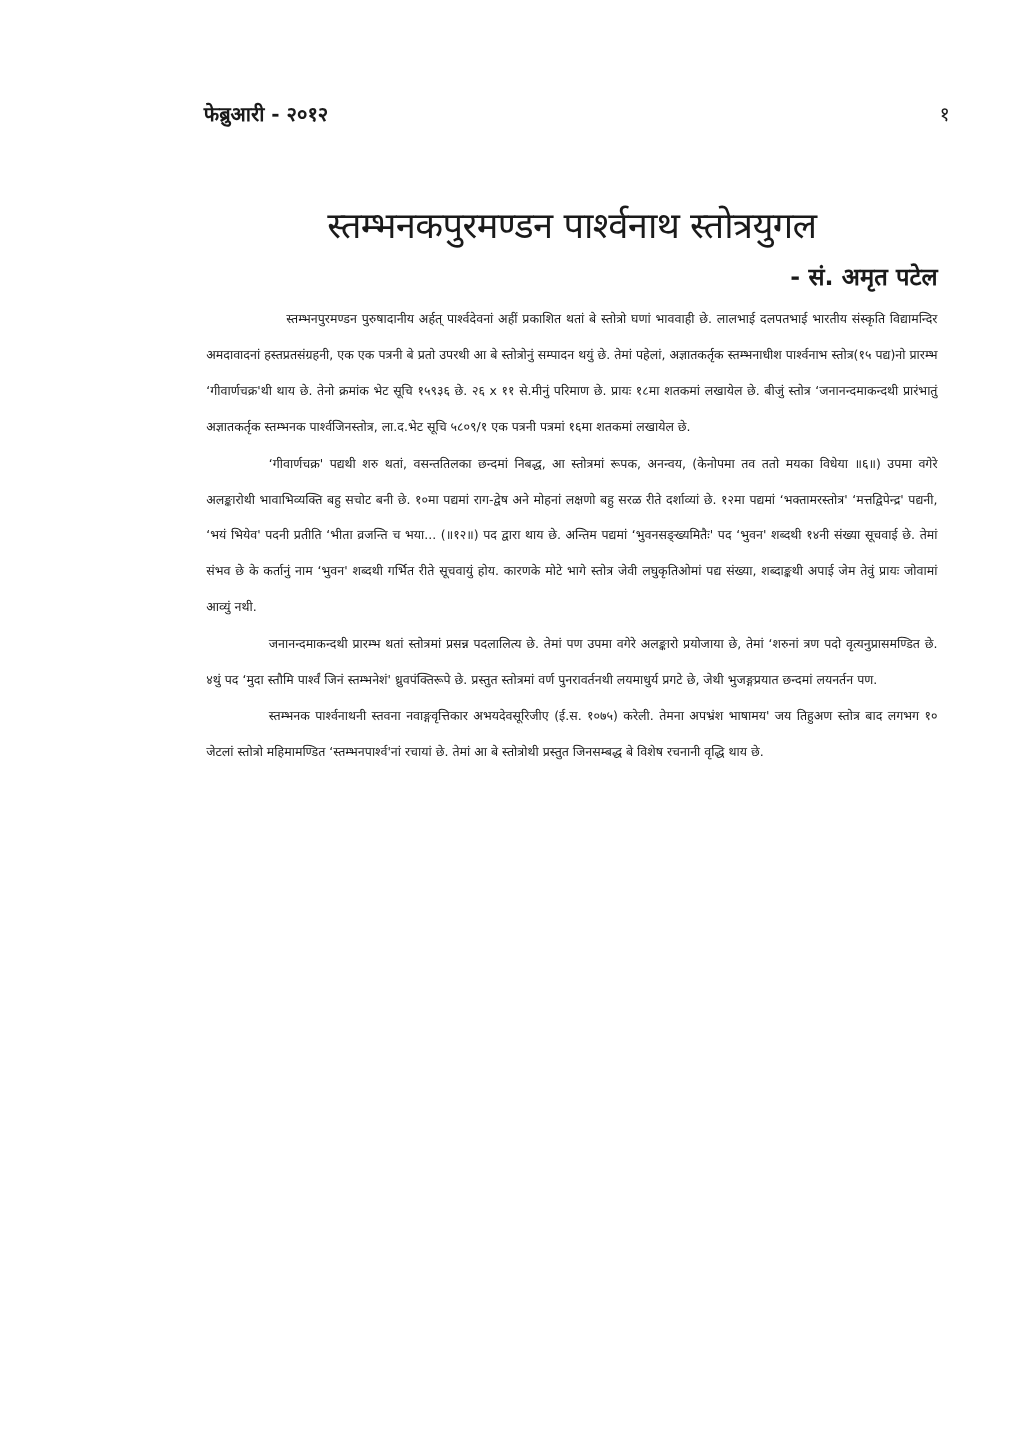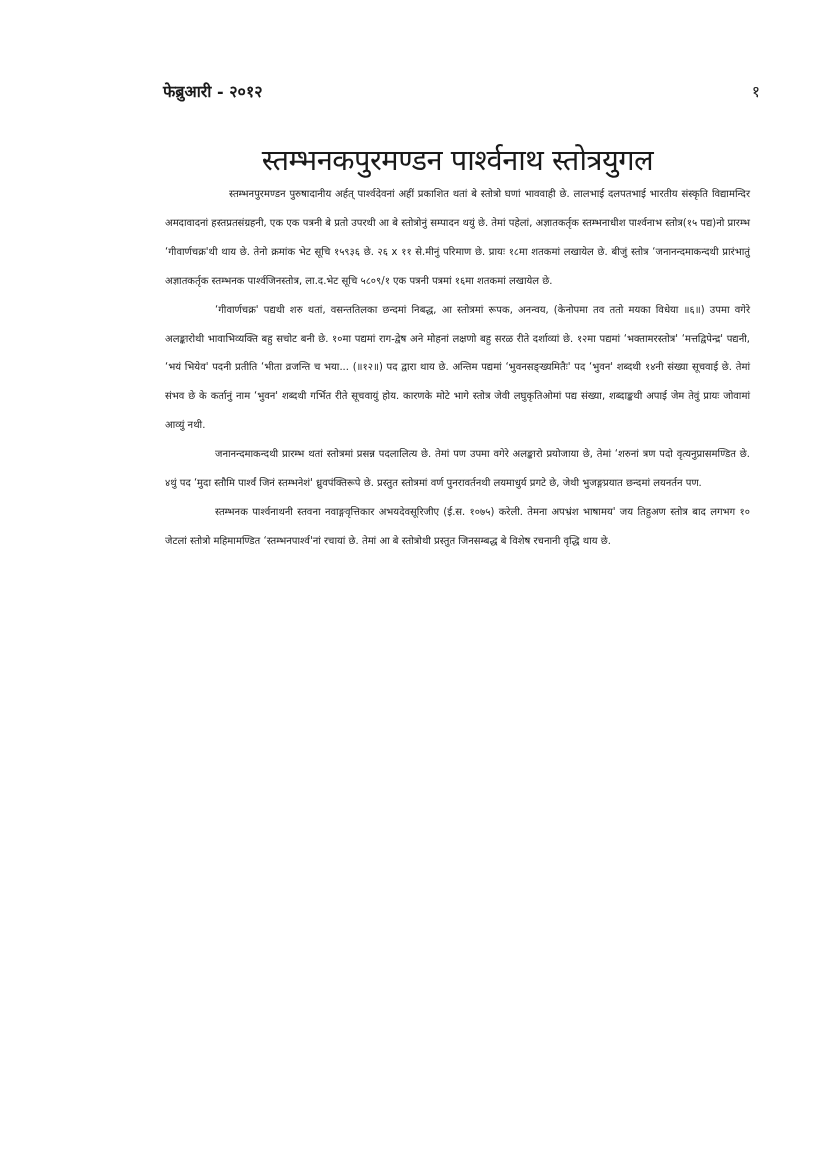--- a/index.html
+++ b/index.html
@@ -32,21 +32,21 @@
       gap: 20px;
     }
     .running-header .page-no {
       margin-right: -10px;
       font-weight: normal;
     }
     .title {
       text-align: center;
       font-size: 29px;
       font-weight: normal;
-      margin: 36px 0 0 0;
+      margin: 56px 0 0 0;
       letter-spacing: -0.5px;
       line-height: 40px;
     }
     .author {
       text-align: right;
       font-size: 19px;
       font-weight: bold;
       margin: 8px 0 6px 0;
       line-height: 28px;
     }
@@ -65,20 +65,21 @@
 <body>
 
 <div class="page">
   <div class="running-header">
     <span>फेब्रुआरी - २०१२</span>
     <span class="page-no">१</span>
   </div>
 
   <h1 class="title">स्तम्भनकपुरमण्डन पार्श्वनाथ स्तोत्रयुगल</h1>
 
+  <div class="author">- सं. अमृत पटेल</div>
 
   <div class="body-text">
     <p class="first">स्तम्भनपुरमण्डन पुरुषादानीय अर्हत् पार्श्वदेवनां अहीं प्रकाशित थतां बे स्तोत्रो घणां भाववाही छे. लालभाई दलपतभाई भारतीय संस्कृति विद्यामन्दिर अमदावादनां हस्तप्रतसंग्रहनी, एक एक पत्रनी बे प्रतो उपरथी आ बे स्तोत्रोनुं सम्पादन थयुं छे. तेमां पहेलां, अज्ञातकर्तृक स्तम्भनाधीश पार्श्वनाभ स्तोत्र(१५ पद्य)नो प्रारम्भ ‘गीवार्णचक्र'थी थाय छे. तेनो क्रमांक भेट सूचि १५९३६ छे. २६ x ११ से.मीनुं परिमाण छे. प्रायः १८मा शतकमां लखायेल छे. बीजुं स्तोत्र ‘जनानन्दमाकन्दथी प्रारंभातुं अज्ञातकर्तृक स्तम्भनक पार्श्वजिनस्तोत्र, ला.द.भेट सूचि ५८०९/१ एक पत्रनी पत्रमां १६मा शतकमां लखायेल छे.</p>
     <p>‘गीवार्णचक्र' पद्यथी शरु थतां, वसन्ततिलका छन्दमां निबद्ध, आ स्तोत्रमां रूपक, अनन्वय, (केनोपमा तव ततो मयका विधेया ॥६॥) उपमा वगेरे अलङ्कारोथी भावाभिव्यक्ति बहु सचोट बनी छे. १०मा पद्यमां राग-द्वेष अने मोहनां लक्षणो बहु सरळ रीते दर्शाव्यां छे. १२मा पद्यमां ‘भक्तामरस्तोत्र' ‘मत्तद्विपेन्द्र' पद्यनी, ‘भयं भियेव' पदनी प्रतीति ‘भीता व्रजन्ति च भया... (॥१२॥) पद द्वारा थाय छे. अन्तिम पद्यमां ‘भुवनसङ्ख्यमितैः' पद ‘भुवन' शब्दथी १४नी संख्या सूचवाई छे. तेमां संभव छे के कर्तानुं नाम ‘भुवन' शब्दथी गर्भित रीते सूचवायुं होय. कारणके मोटे भागे स्तोत्र जेवी लघुकृतिओमां पद्य संख्या, शब्दाङ्कथी अपाई जेम तेवुं प्रायः जोवामां आव्युं नथी.</p>
     <p>जनानन्दमाकन्दथी प्रारम्भ थतां स्तोत्रमां प्रसन्न पदलालित्य छे. तेमां पण उपमा वगेरे अलङ्कारो प्रयोजाया छे, तेमां ‘शरुनां त्रण पदो वृत्यनुप्रासमण्डित छे. ४थुं पद ‘मुदा स्तौमि पार्श्वं जिनं स्तम्भनेशं' ध्रुवपंक्तिरूपे छे. प्रस्तुत स्तोत्रमां वर्ण पुनरावर्तनथी लयमाधुर्य प्रगटे छे, जेथी भुजङ्गप्रयात छन्दमां लयनर्तन पण.</p>
     <p>स्तम्भनक पार्श्वनाथनी स्तवना नवाङ्गवृत्तिकार अभयदेवसूरिजीए (ई.स. १०७५) करेली. तेमना अपभ्रंश भाषामय' जय तिहुअण स्तोत्र बाद लगभग १० जेटलां स्तोत्रो महिमामण्डित ‘स्तम्भनपार्श्व'नां रचायां छे. तेमां आ बे स्तोत्रोथी प्रस्तुत जिनसम्बद्ध बे विशेष रचनानी वृद्धि थाय छे.</p>
   </div>
 </div>
 
 </body></html>

